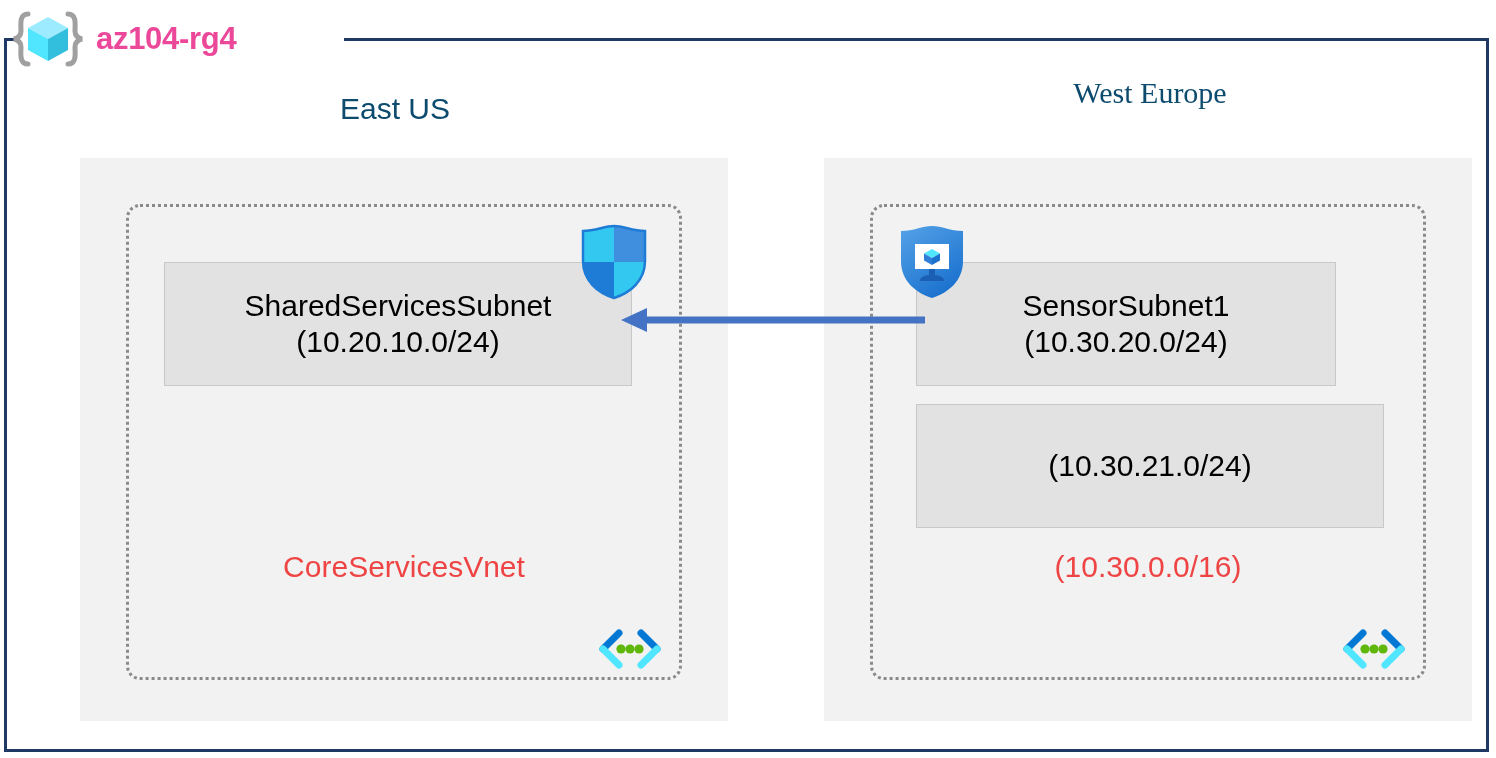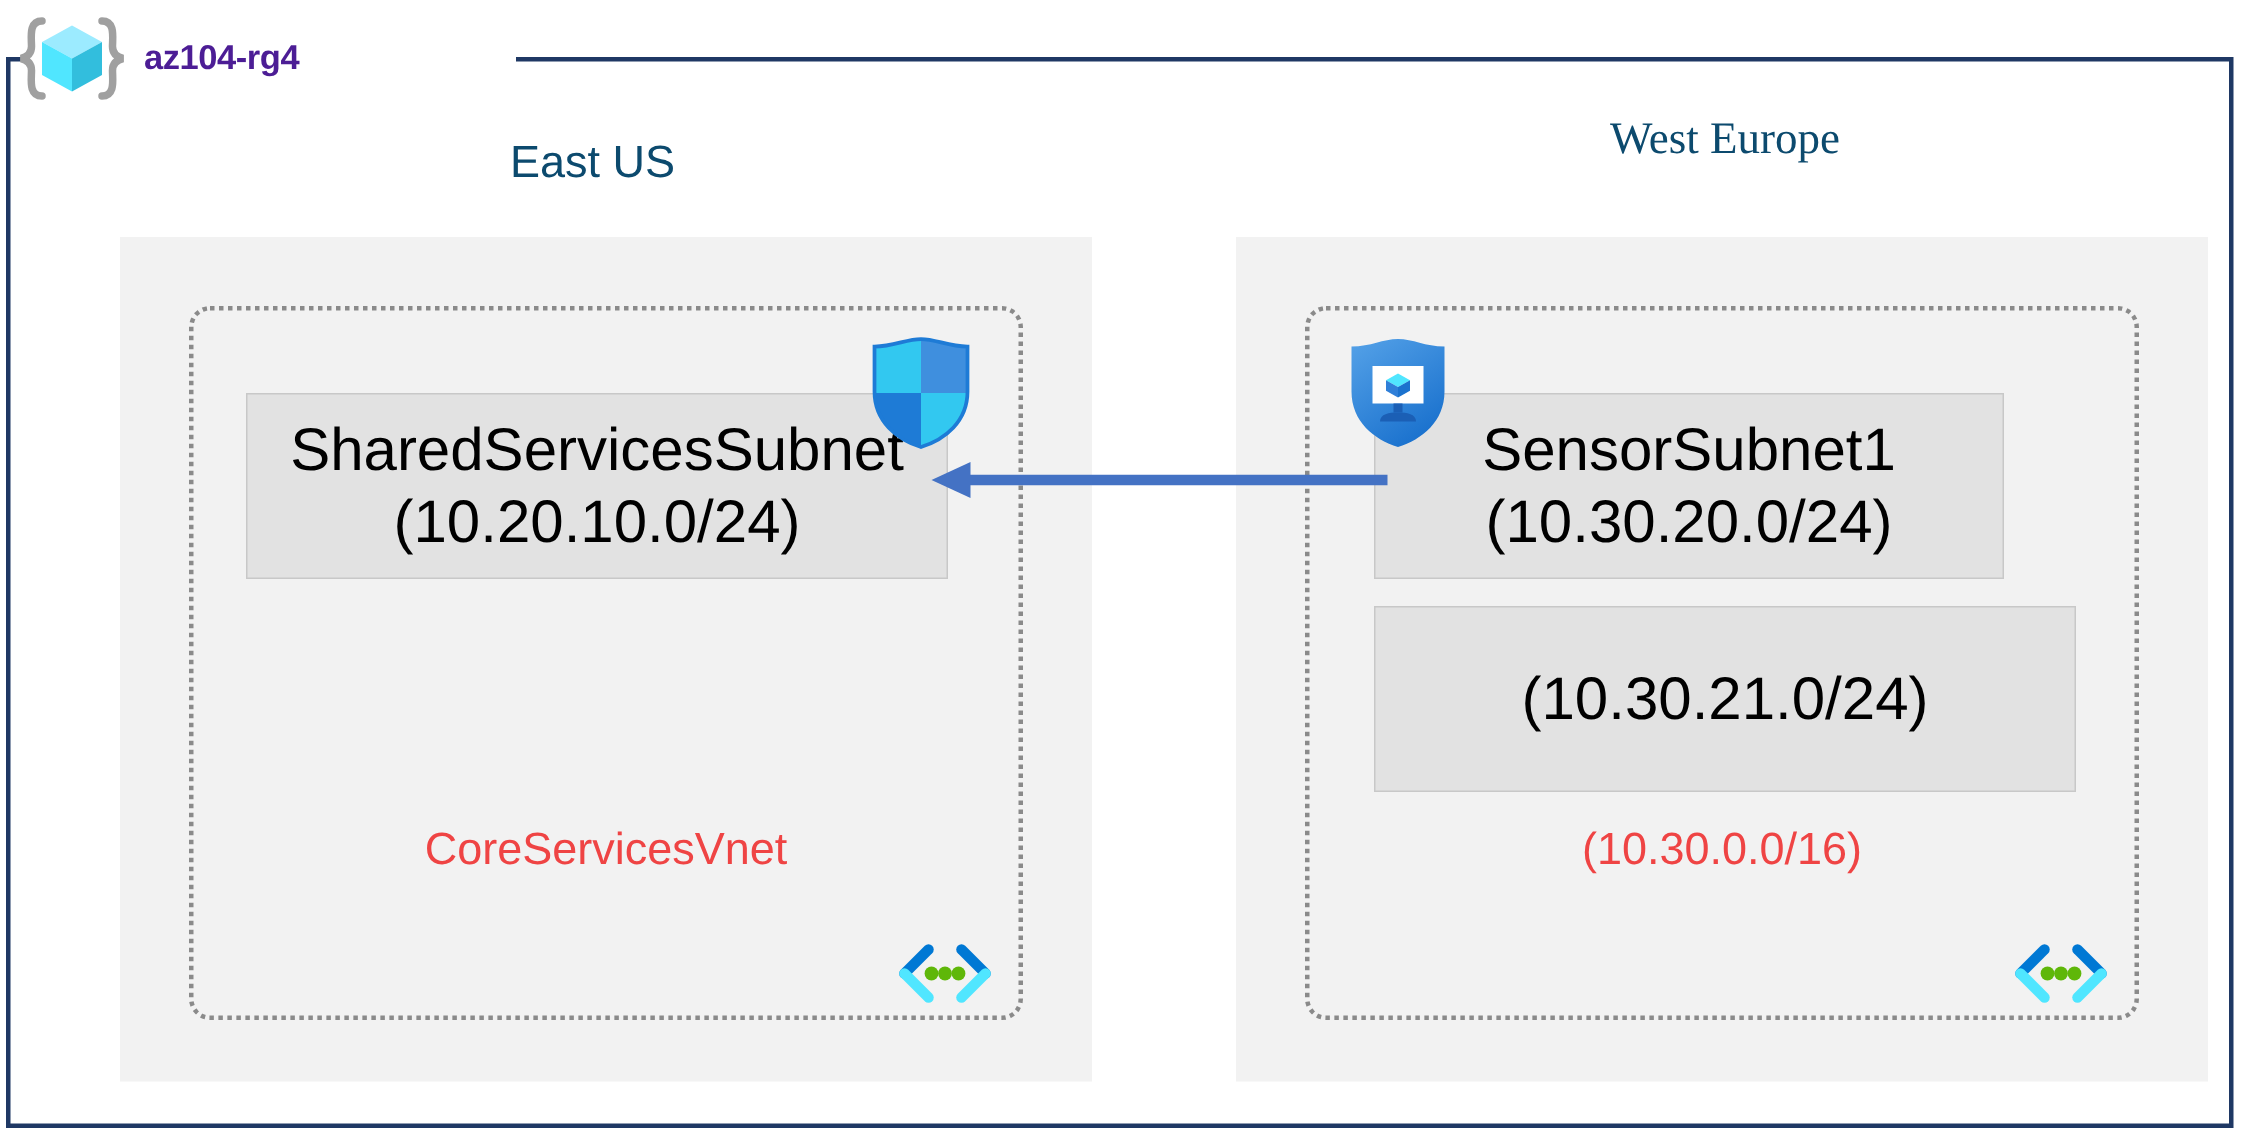--- a/index.html
+++ b/index.html
@@ -50,24 +50,24 @@
     display: flex;
     align-items: center;
     gap: 10px;
   }
   .rg-icon {
     width: 76px;
     height: 56px;
     display: block;
   }
   .rg-label {
-    font-size: 23px;
+    font-size: 31px;
     font-weight: bold;
     letter-spacing: -0.3px;
-    color: #4c1d95;
+    color: #ec4899;
     white-space: nowrap;
     line-height: 1;
     padding-bottom: 2px;
   }
 
   
   .region-title {
     position: absolute;
     text-align: center;
     font-size: 30px;
@@ -108,21 +108,21 @@
     position: absolute;
     background: #e2e2e2;
     border: 1px solid #c8c8c8;
     box-sizing: border-box;
     display: flex;
     flex-direction: column;
     align-items: center;
     justify-content: center;
   }
   .subnet-name, .subnet-cidr {
-    font-size: 40px;
+    font-size: 30px;
     line-height: 1.2;
     color: #000000;
     white-space: nowrap;
   }
 
   
   .sec-icon {
     position: absolute;
     width: 72px;
     height: 78px;

